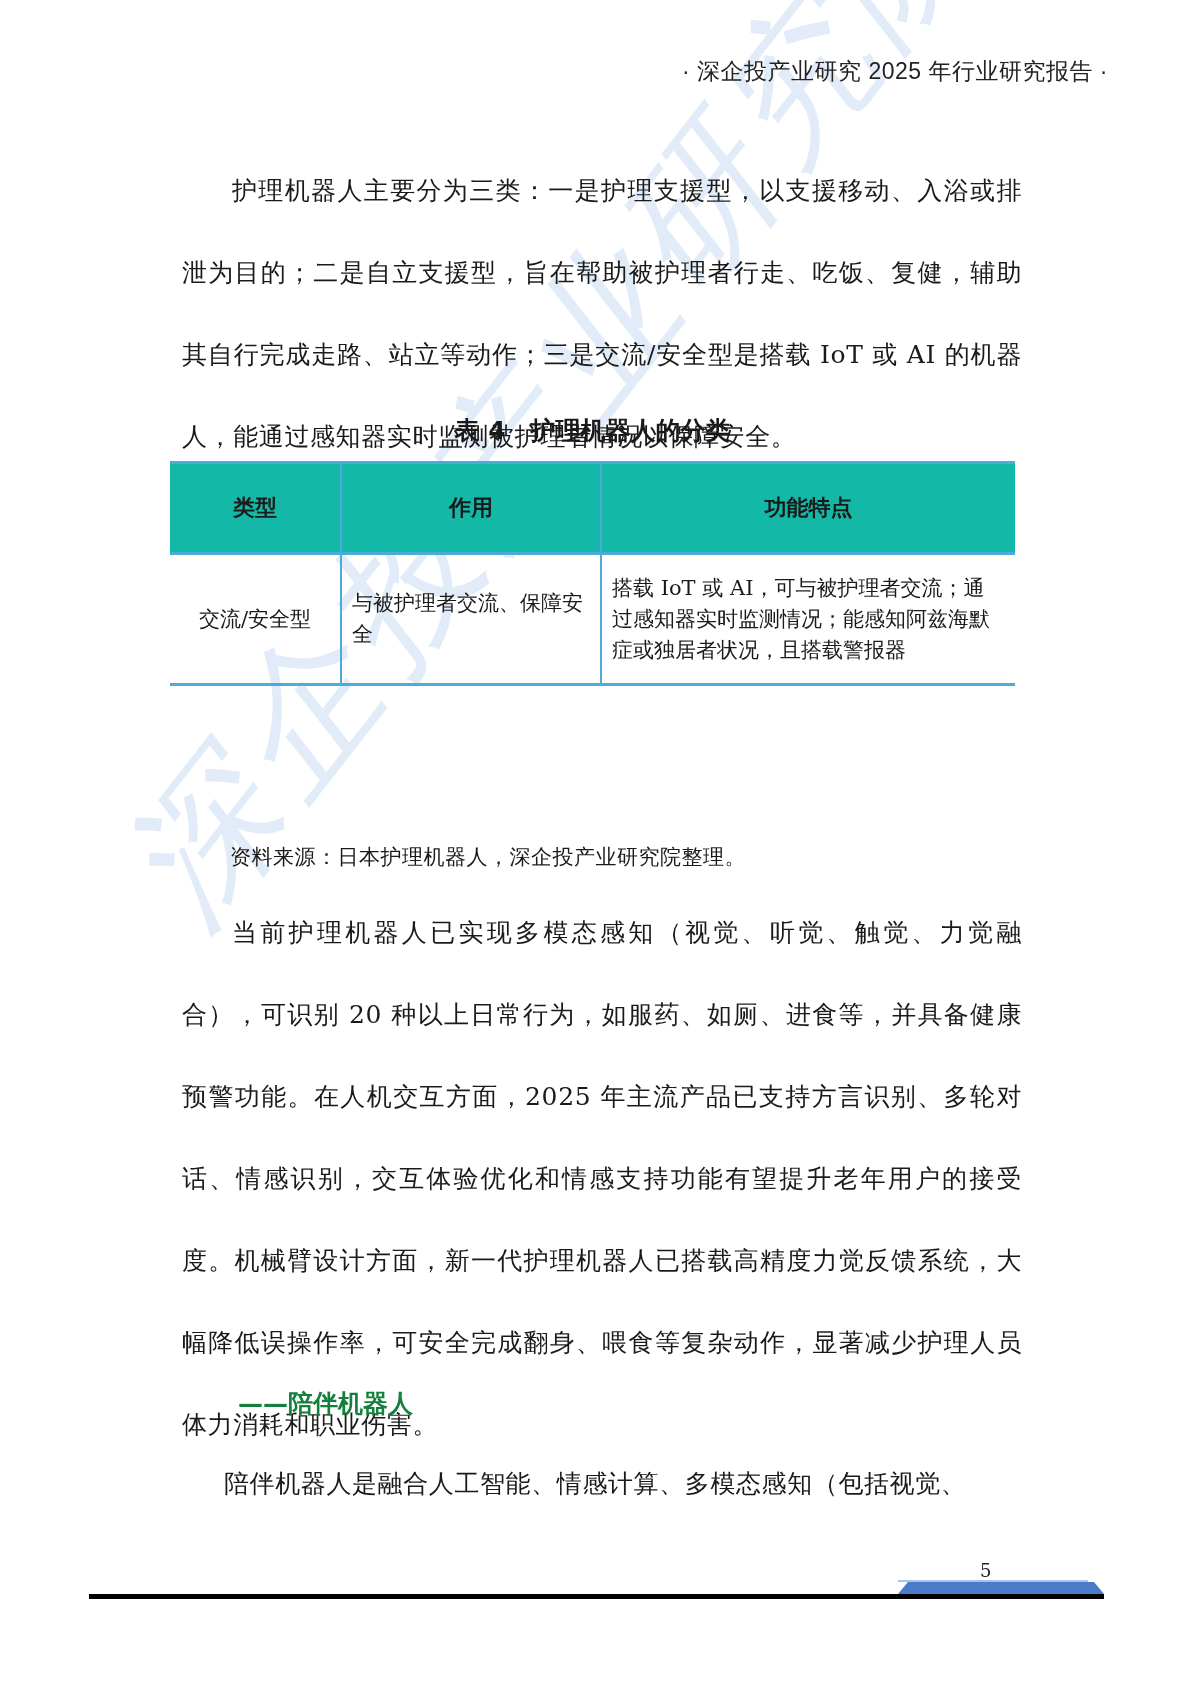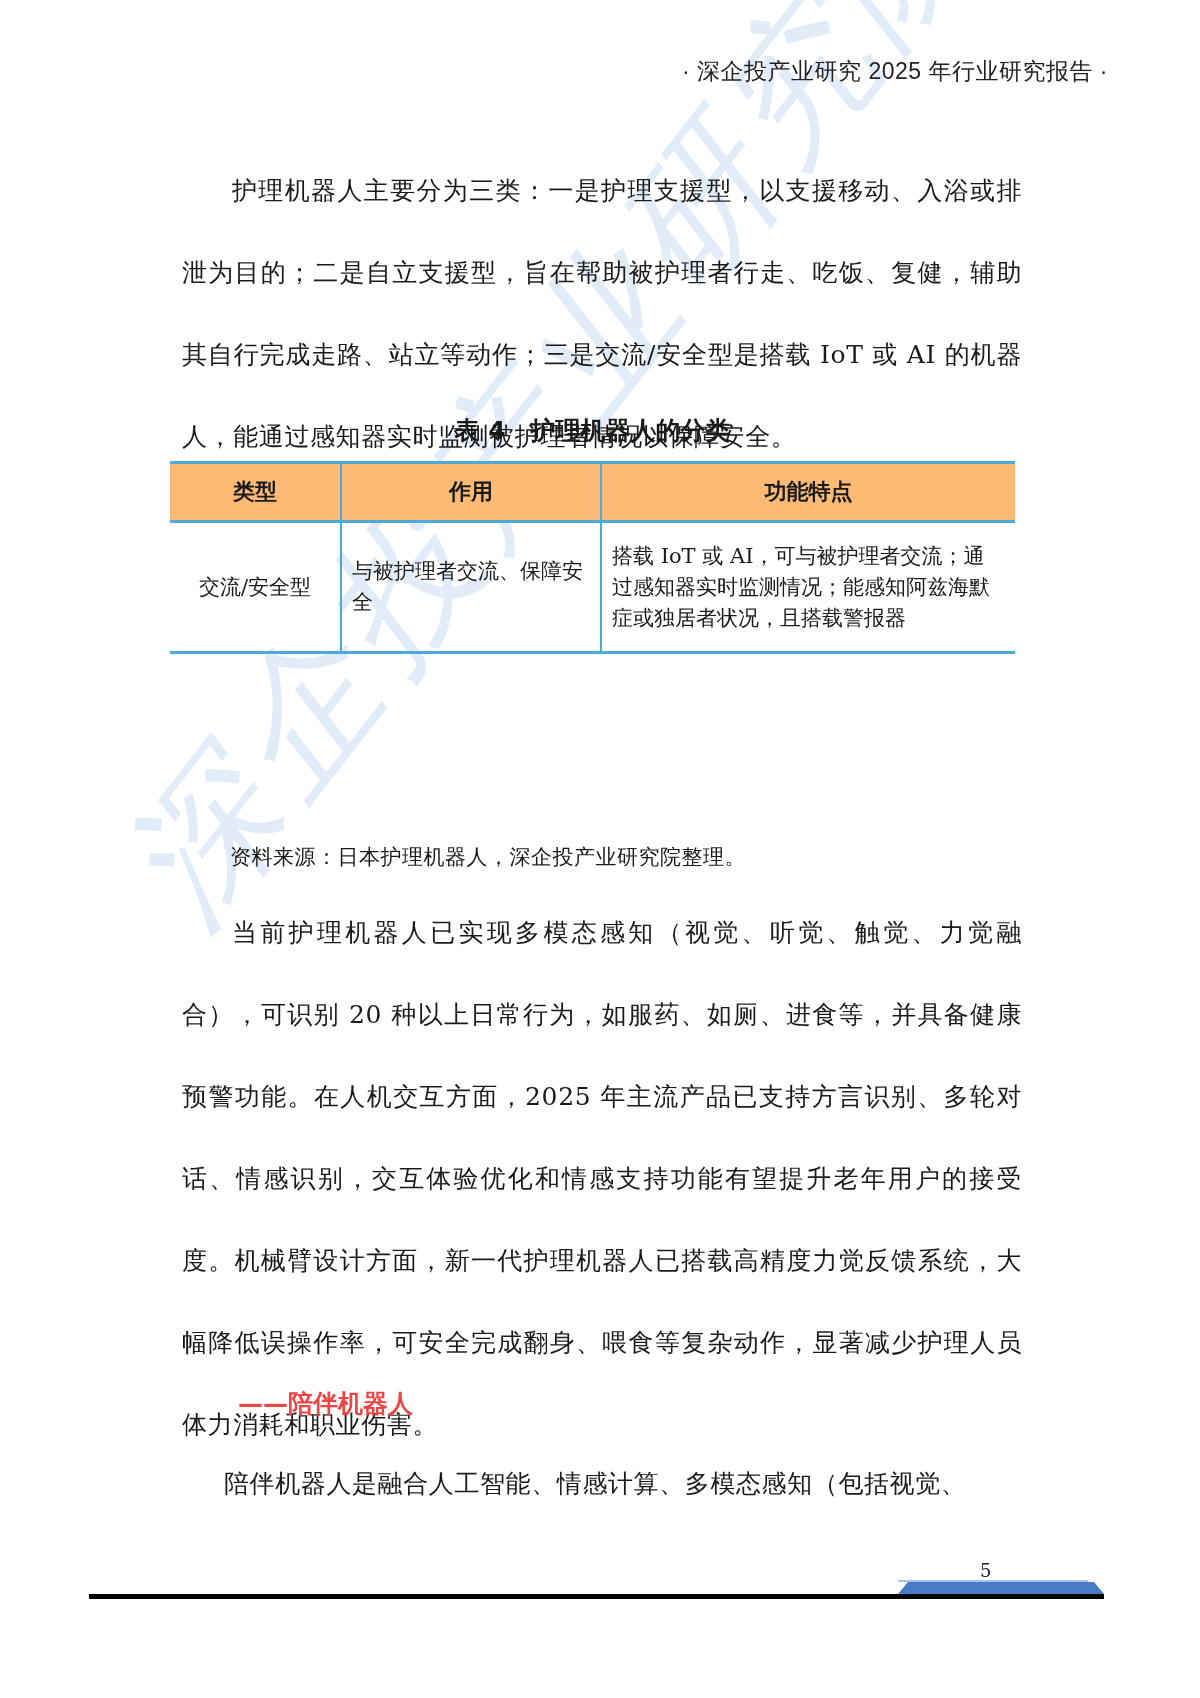--- a/index.html
+++ b/index.html
@@ -55,25 +55,25 @@
       left: 170px;
       top: 461px;
       width: 845px;
     }
     table.cls {
       width: 100%;
       border-collapse: collapse;
       font-size: 21px;
     }
     table.cls th {
-      background: #fdba74;
+      background: #14b8a6;
       font-family: "DejaVu Sans", "Liberation Sans", sans-serif;
       font-weight: bold;
       height: 56px;
-      padding: 0;
+      padding: 16px;
       border-top: 3px solid #4bacdb;
       border-bottom: 3px solid #4bacdb;
       border-left: 2px solid #4bacdb;
       border-right: 2px solid #4bacdb;
       font-size: 22px;
     }
     table.cls th:first-child, table.cls td:first-child { border-left: none; }
     table.cls th:last-child, table.cls td:last-child { border-right: none; }
     table.cls td {
       border-bottom: 3px solid #4bacdb;
@@ -102,21 +102,21 @@
       top: 892px;
       width: 840px;
     }
     .section-heading {
       position: absolute;
       left: 238px;
       top: 1387px;
       font-family: "DejaVu Sans", "Liberation Sans", sans-serif;
       font-weight: bold;
       font-size: 25px;
-      color: #ef4444;
+      color: #15803d;
       margin: 0;
     }
     .para3 {
       position: absolute;
       left: 174px;
       top: 1443px;
       width: 840px;
     }
     .footer-rule {
       position: absolute;

